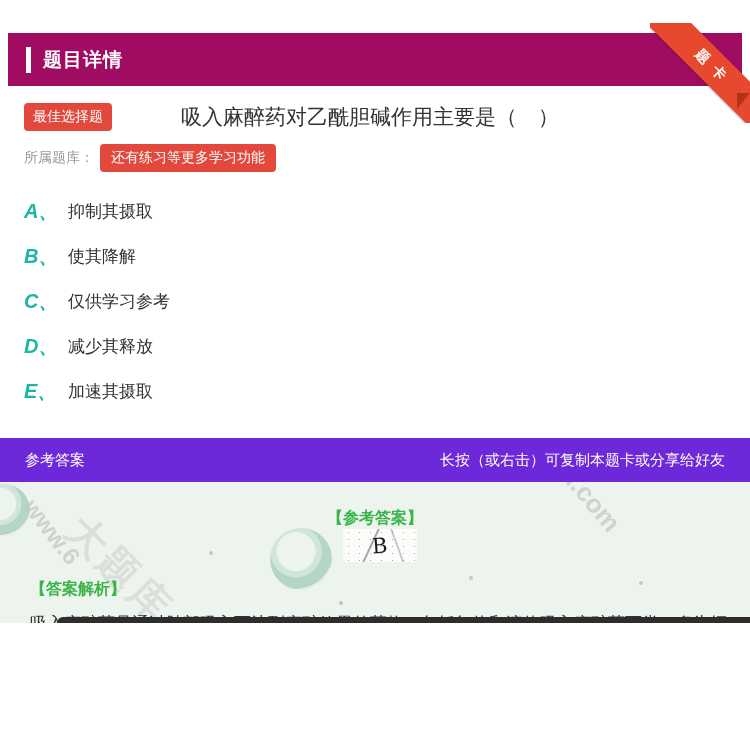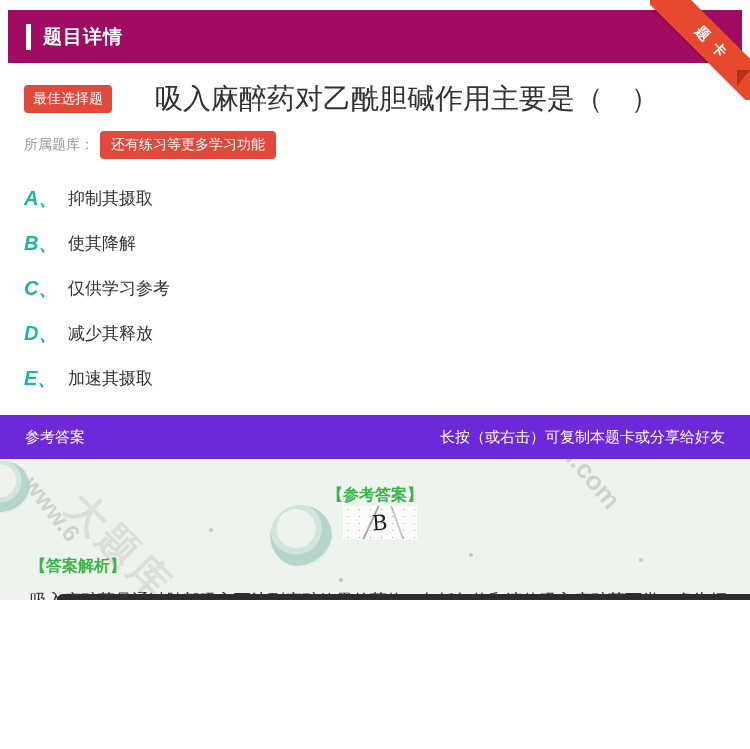--- a/index.html
+++ b/index.html
@@ -1,39 +1,39 @@
 <!DOCTYPE html>
 <html><head>
 <meta charset="utf-8">
 <style>
   * { margin:0; padding:0; box-sizing:border-box; }
   html,body { width:750px; }
   body { font-family:"Liberation Sans","DejaVu Sans",sans-serif; background:#ffffff; }
-  .page { position:relative; width:750px; height:600px; background:#ffffff; overflow:hidden; }
+  .page { position:relative; width:750px; height:600px; background:#ffffff; overflow:hidden;margin-top:23px; }
 
   
   .header-bar { position:absolute; left:8px; right:8px; top:10px; height:53px;
     background:#9f0c62; display:flex; align-items:center; z-index:1; }
   .header-accent { width:5px; height:26px; background:#ffffff; margin-left:18px; }
   .header-title { color:#ffffff; font-size:19px; font-weight:bold; margin-left:12px; letter-spacing:1px; }
 
   
   .ribbon-box { position:absolute; top:0; right:0; width:100px; height:100px; overflow:hidden; z-index:2; }
   .ribbon-band { position:absolute; top:26px; right:-38px; width:155px; padding:7px 0;
     background:#e7492f; color:#ffffff; font-size:14px; font-weight:bold; text-align:center;
     letter-spacing:9px; text-indent:9px; transform:rotate(45deg); box-shadow:0 1px 2px rgba(0,0,0,.25); }
   .ribbon-fold { position:absolute; right:0; top:70px; width:0; height:0;
     border-left:13px solid #b23318; border-bottom:16px solid transparent; }
 
   
   .question-wrap { position:absolute; left:24px; right:14px; top:80px; z-index:1; }
-  .q-row1 { display:flex; align-items:center; }
+  .q-row1 { display:flex; align-items:center;gap:26px; }
   .type-badge { background:#e2493c; color:#ffffff; font-size:14px; border-radius:4px;
     padding:5px 9px; flex:0 0 auto; }
-  .q-text { color:#333333; font-size:28px; margin-left:11px;padding-left:32px; }
+  .q-text { color:#333333; font-size:21px; margin-left:11px;padding-left:32px; }
   .q-row2 { display:flex; align-items:center; margin-top:13px; }
   .bank-label { color:#999999; font-size:14px; }
   .bank-badge { background:#e2493c; color:#ffffff; font-size:14px; border-radius:4px;
     padding:5px 11px; margin-left:6px; }
 
   .options { margin-top:27px; }
   .option-row { display:flex; align-items:center; height:24px; margin-bottom:21px; }
   .opt-letter { color:#1db6a4; font-size:20px; font-weight:bold; font-style:italic; width:36px; }
   .opt-text { color:#333333; font-size:17px; margin-left:8px; }
 

